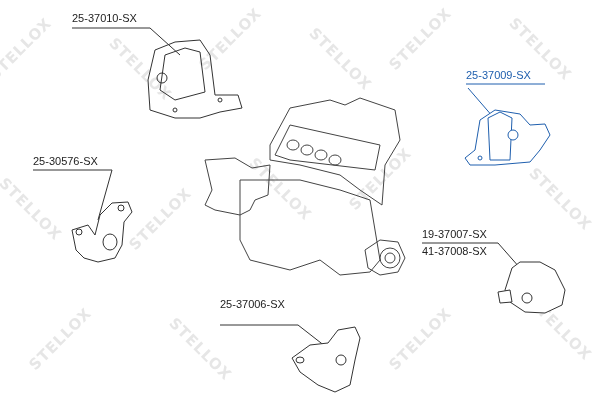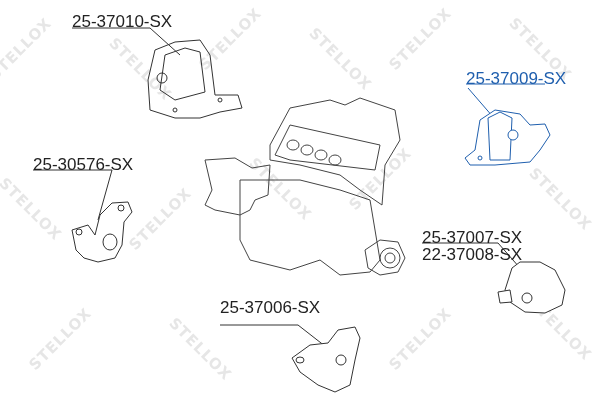--- a/index.html
+++ b/index.html
@@ -1,19 +1,19 @@
 <!DOCTYPE html>
 <html><head>
 <meta charset="utf-8">
 <style>
   html,body{margin:0;padding:0;background:#fff;}
   body{width:600px;height:400px;position:relative;overflow:hidden;font-family:"Liberation Sans",sans-serif;}
   .wm{position:absolute;color:#e6e6e6;font-weight:bold;font-size:15px;letter-spacing:1px;transform:rotate(-45deg);white-space:nowrap;font-family:"DejaVu Sans",sans-serif;}
   .wm2{transform:rotate(45deg);}
-  .label{position:absolute;font-size:17px;color:#222;white-space:nowrap;text-align:center;}
+  .label{position:absolute;font-size:11px;color:#222;white-space:nowrap;text-align:center;}
   .label.hl{color:#1f5fae;}
   svg.art{position:absolute;left:0;top:0;}
 </style>
 </head>
 <body>
 
 <div>
   <span class="wm" style="left:-20px;top:40px">STELLOX</span>
   <span class="wm wm2" style="left:100px;top:60px">STELLOX</span>
   <span class="wm" style="left:190px;top:30px">STELLOX</span>
@@ -84,15 +84,15 @@
     <path d="M240 180 L300 180 L340 190 L370 200 L380 260 L370 272 L340 275 L320 260 L290 270 L270 265 L250 260 L240 240 Z"></path>
     <path d="M365 250 L380 240 L398 242 L405 258 L398 272 L380 275 L368 268 Z"></path>
     <circle cx="390" cy="258" r="10"></circle>
     <circle cx="390" cy="258" r="5"></circle>
   </g>
 </svg>
 
 <div class="label" style="left:72px;top:12px">25-37010-SX</div>
 <div class="label hl" style="left:466px;top:69px">25-37009-SX</div>
 <div class="label" style="left:33px;top:155px">25-30576-SX</div>
-<div class="label" style="left:422px;top:228px">25-37007-SX</div>
-<div class="label" style="left:422px;top:245px">22-37008-SX</div>
+<div class="label" style="left:422px;top:228px">19-37007-SX</div>
+<div class="label" style="left:422px;top:245px">41-37008-SX</div>
 <div class="label" style="left:220px;top:298px">25-37006-SX</div>
 
 </body></html>

